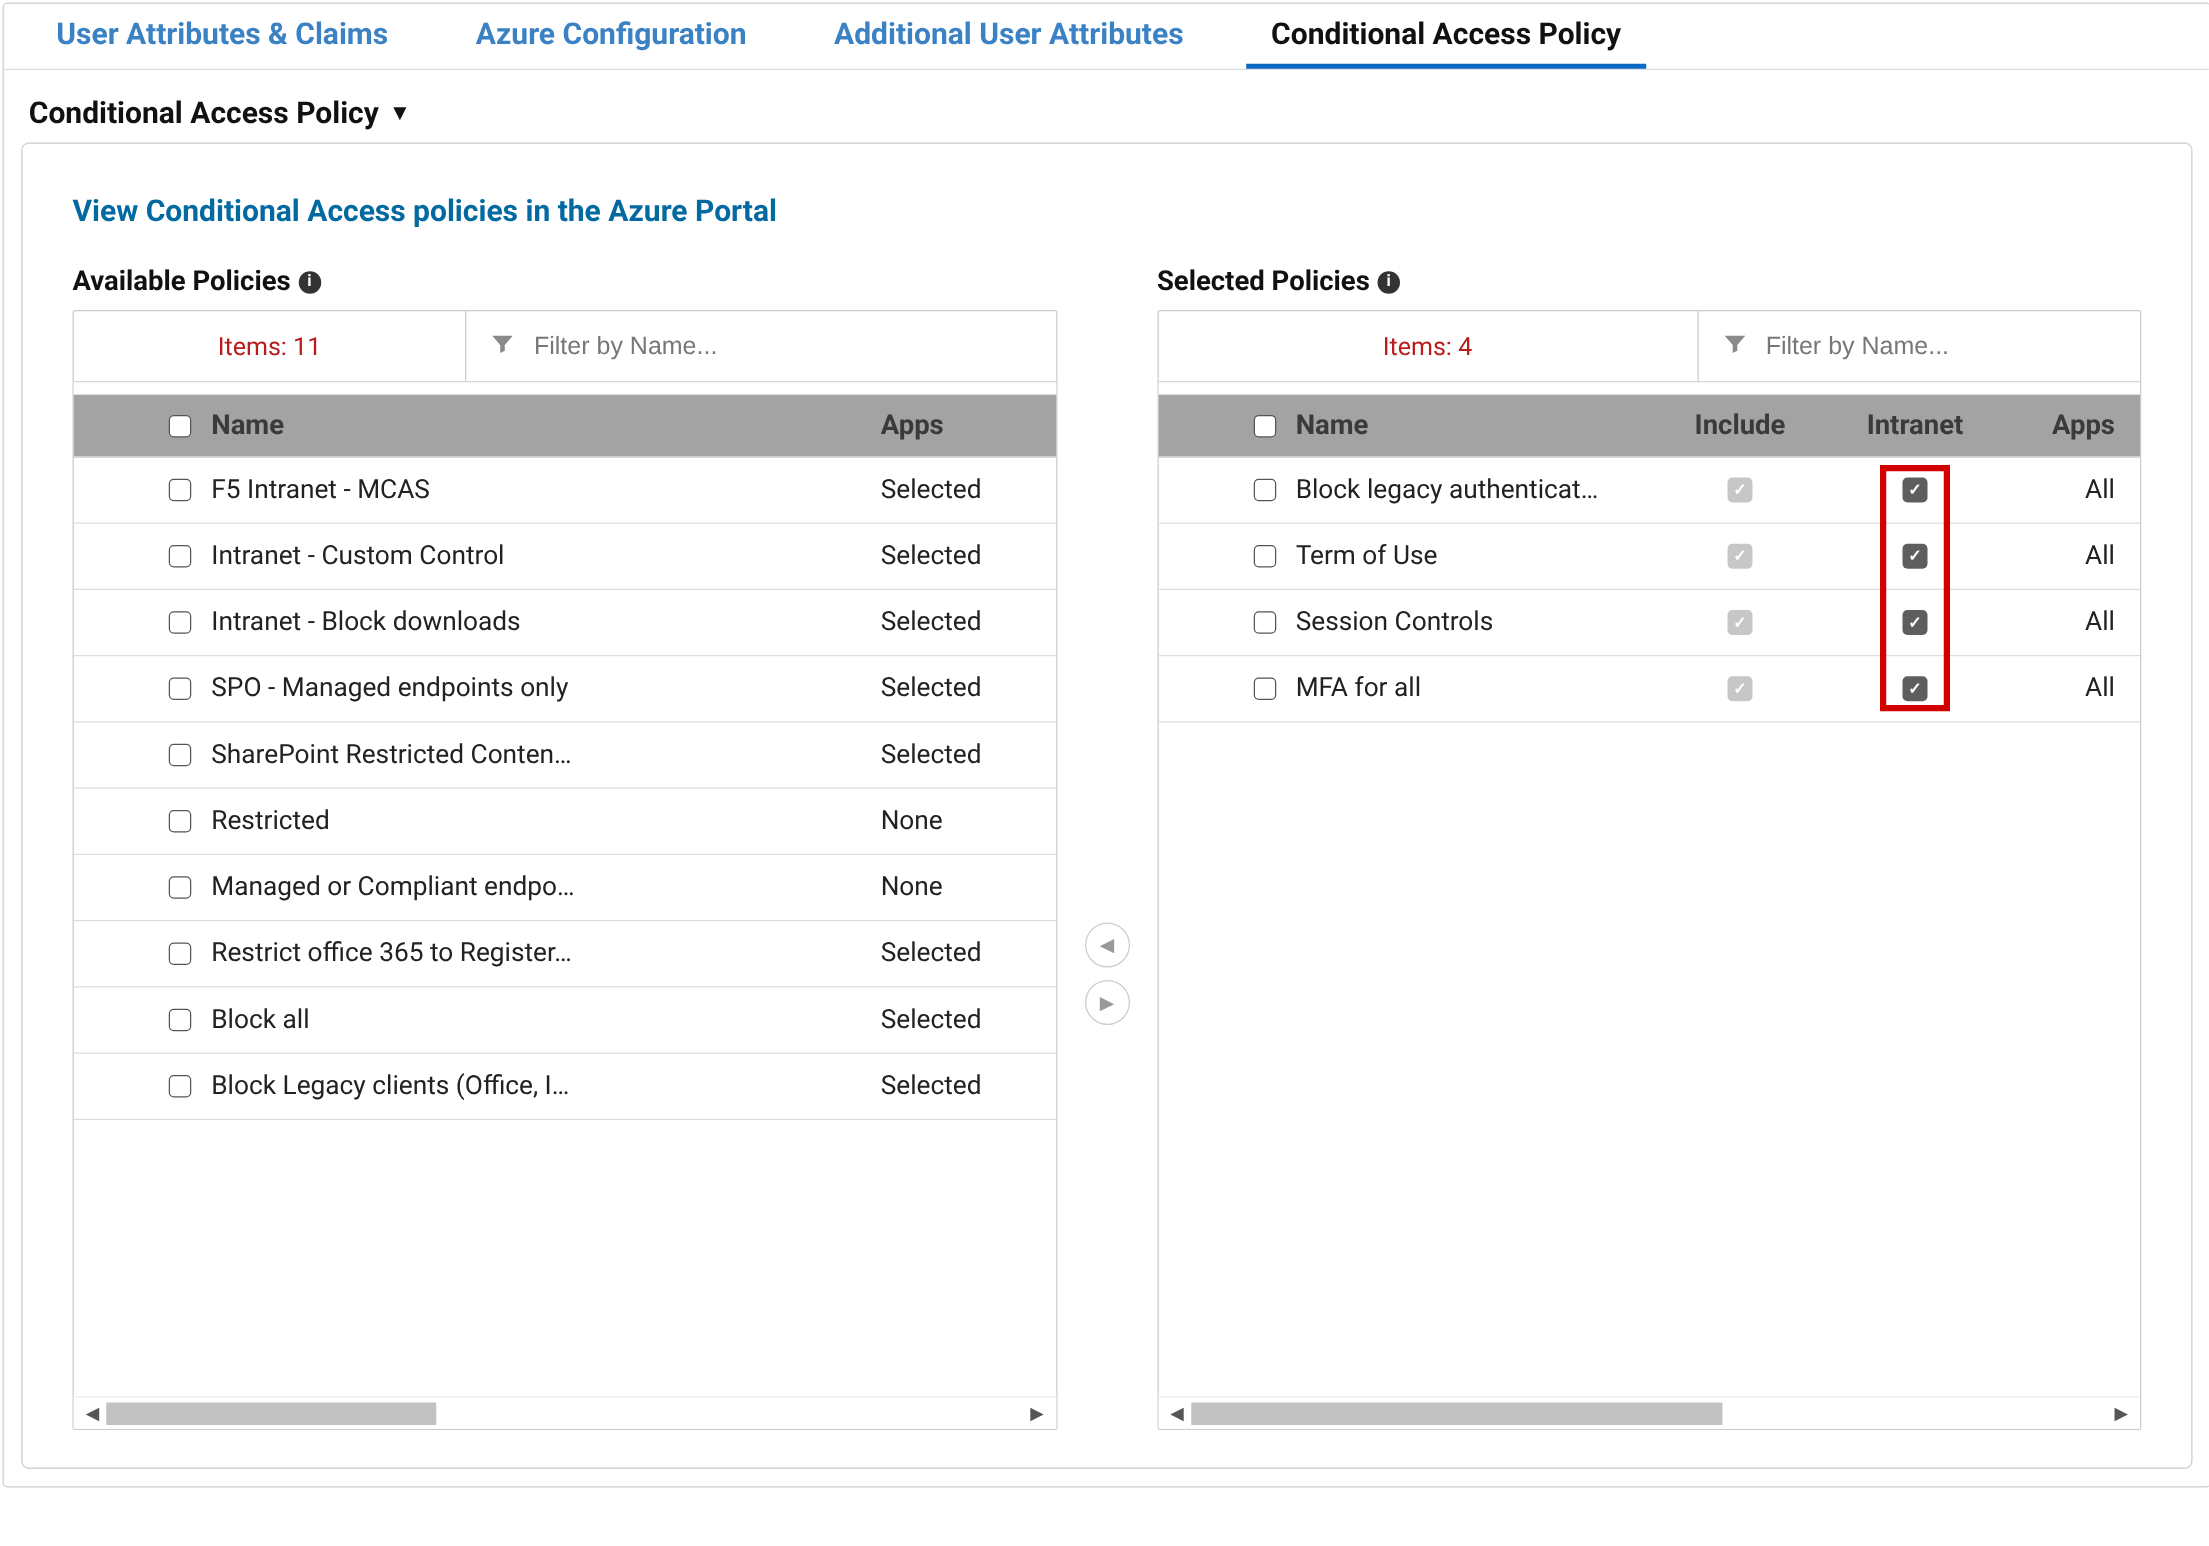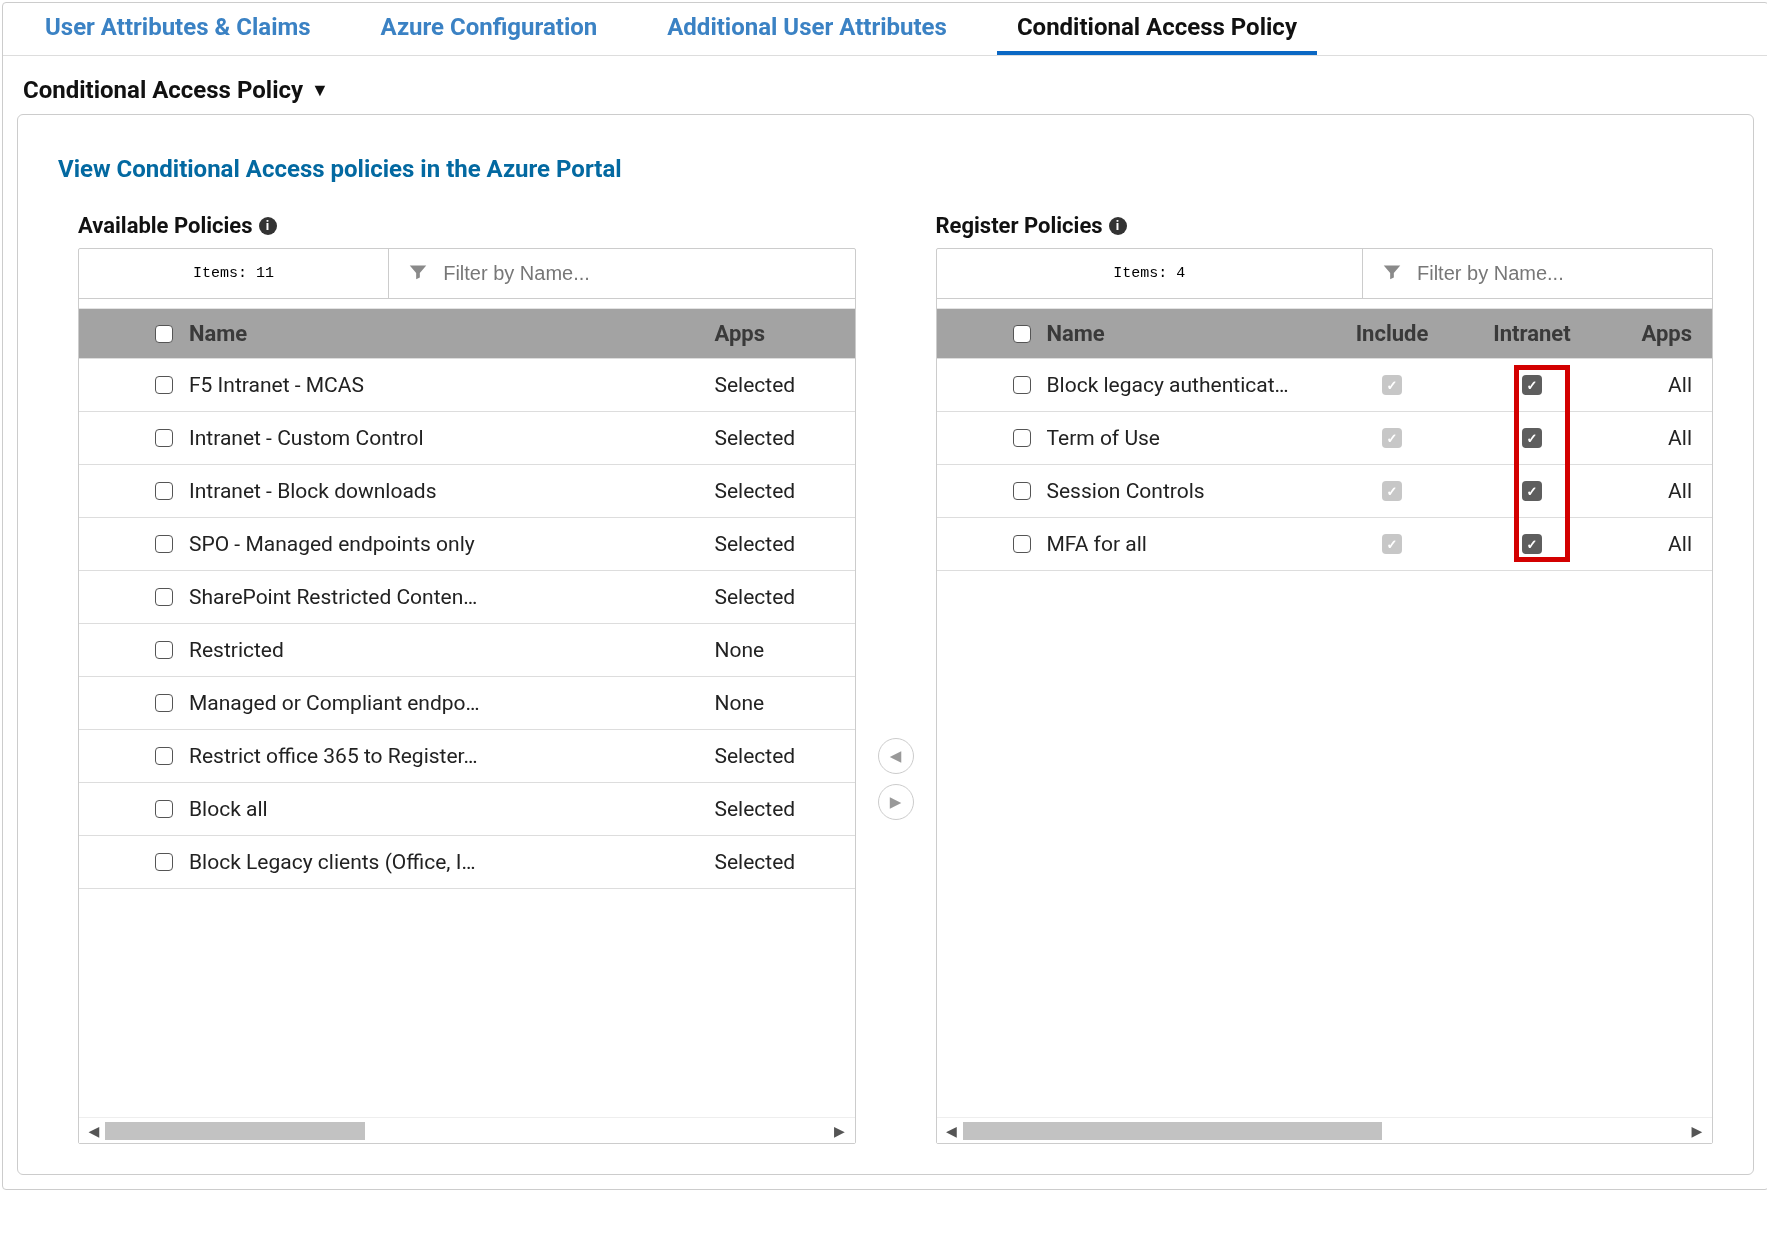--- a/index.html
+++ b/index.html
@@ -62,21 +62,20 @@
     font-weight: 700;
     font-size: 24px;
     margin: 10px 0 30px 0;
     display: inline-block;
     cursor: pointer;
   }
   .lists-row {
     display: flex;
     align-items: stretch;
     gap: 20px;
-    margin-left: 20px;
   }
   .list-col {
     flex: 1 1 0;
     min-width: 0;
   }
   .list-title {
     font-weight: 700;
     font-size: 22px;
     display: flex;
     align-items: center;
@@ -106,24 +105,23 @@
   .filter-row {
     display: flex;
     border-bottom: 1px solid #ccc;
   }
   .filter-row .items-cell {
     flex: 0 0 40%;
     border-right: 1px solid #ccc;
     display: flex;
     align-items: center;
     justify-content: center;
-    font-size: 15px;
-    color: #000000;
+    font-size: 20px;
+    color: #b91c1c;
     padding: 16px 10px;
-    font-family: Liberation Mono, monospace;
   }
   .selected-list .filter-row .items-cell { flex: 0 0 55%; }
   .filter-row .filter-cell {
     flex: 1;
     display: flex;
     align-items: center;
     padding: 0 18px;
     gap: 12px;
   }
   .funnel-icon {
@@ -379,21 +377,21 @@
         </div>
       </div>
 
       <div class="transfer-col">
         <div class="circle-btn">◀</div>
         <div class="circle-btn">▶</div>
       </div>
 
       <div class="list-col">
         <div class="list-title">
-          <span>Register Policies</span>
+          <span>Selected Policies</span>
           <span class="info-icon">i</span>
         </div>
         <div class="list-box selected-list" style="position:relative">
           <div class="filter-row">
             <div class="items-cell">Items: 4</div>
             <div class="filter-cell">
               <span class="funnel-icon">
                 <svg width="22" height="22" viewBox="0 0 24 24" fill="#8a8a8a">
                     <path d="M3 5h18l-7 8v5l-4 2v-7L3 5z"></path>
                   </svg>

